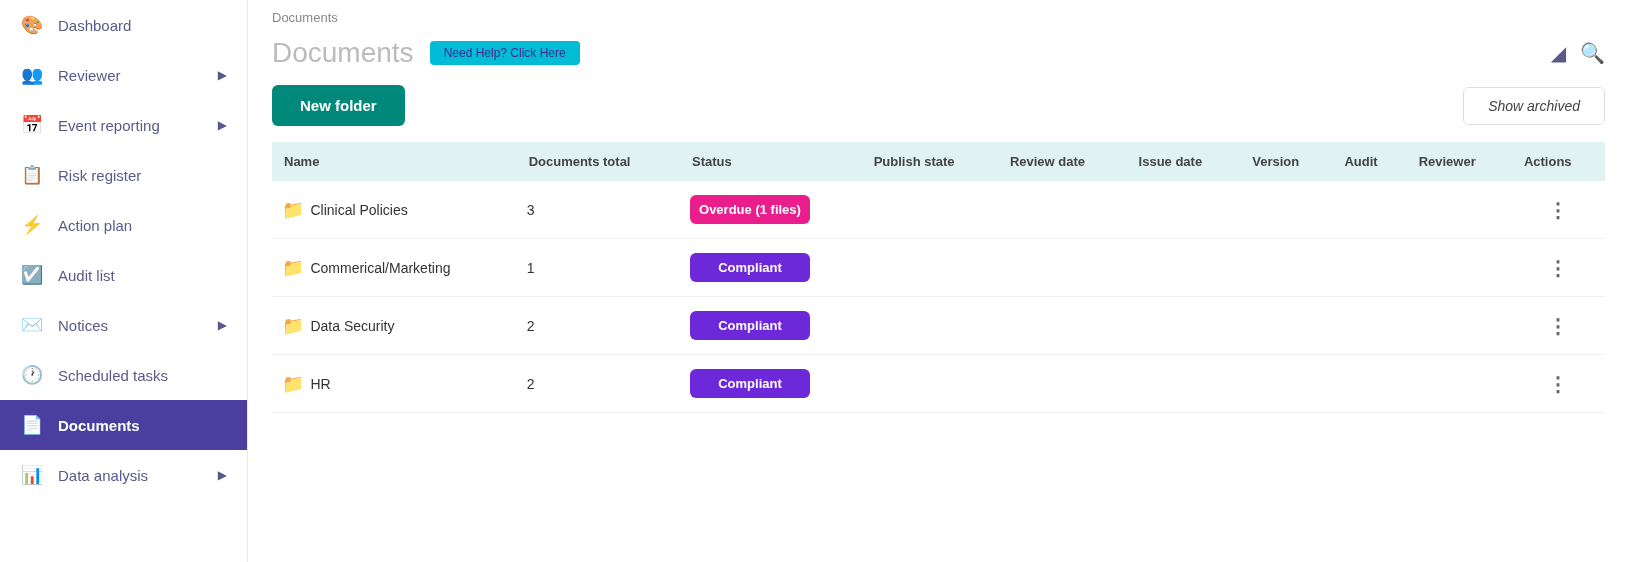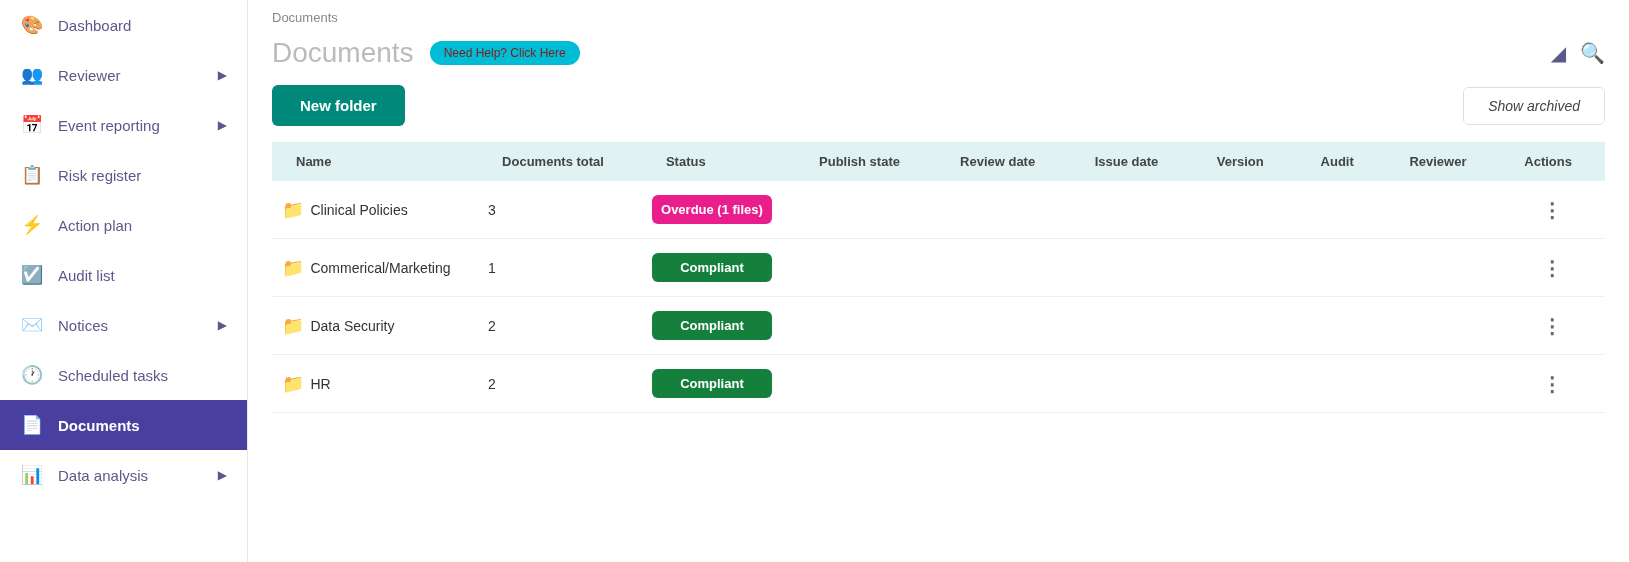--- a/index.html
+++ b/index.html
@@ -65,23 +65,23 @@
       padding: 8px 24px 16px 24px;
       gap: 16px;
     }
     .page-title {
       font-size: 28px;
       color: #bbb;
       font-weight: 400;
     }
     .help-btn {
       background: #00bcd4;
-      color: #7f1d1d;
-      border: none;
-      border-radius: 12px;
+      color: #4c1d95;
+      border: none;
+      border-radius: 4px;
       padding: 5px 14px;
       font-size: 12px;
       cursor: pointer;
       font-weight: 500;
     }
     .header-icons {
       margin-left: auto;
       display: flex;
       align-items: center;
       gap: 14px;
@@ -142,21 +142,21 @@
       padding: 0 24px;
     }
     table {
       width: 100%;
       border-collapse: collapse;
     }
     thead tr {
       background: #e0f2f1;
     }
     thead th {
-      padding: 12px 24px;
+      padding: 12px 12px;
       font-size: 13px;
       color: #444;
       font-weight: 600;
       text-align: left;
       margin-top: 7px;
     }
     tbody tr {
       border-bottom: 1px solid #f0f0f0;
     }
     tbody td {
@@ -179,21 +179,21 @@
       padding: 7px 4px;
       font-size: 13px;
       font-weight: 700;
       color: #fff;
       cursor: default;
       display: inline-block;
       min-width: 120px;
       text-align: center;
     }
     .status-overdue { background: #e91e8c; }
-    .status-compliant { background: #15803d; }
+    .status-compliant { background: #6d28d9; }
     .actions-btn {
       background: none;
       border: none;
       cursor: pointer;
       font-size: 20px;
       color: #666;
       font-weight: 700;
       letter-spacing: 1px;
     }
     .col-actions { text-align: center; }

